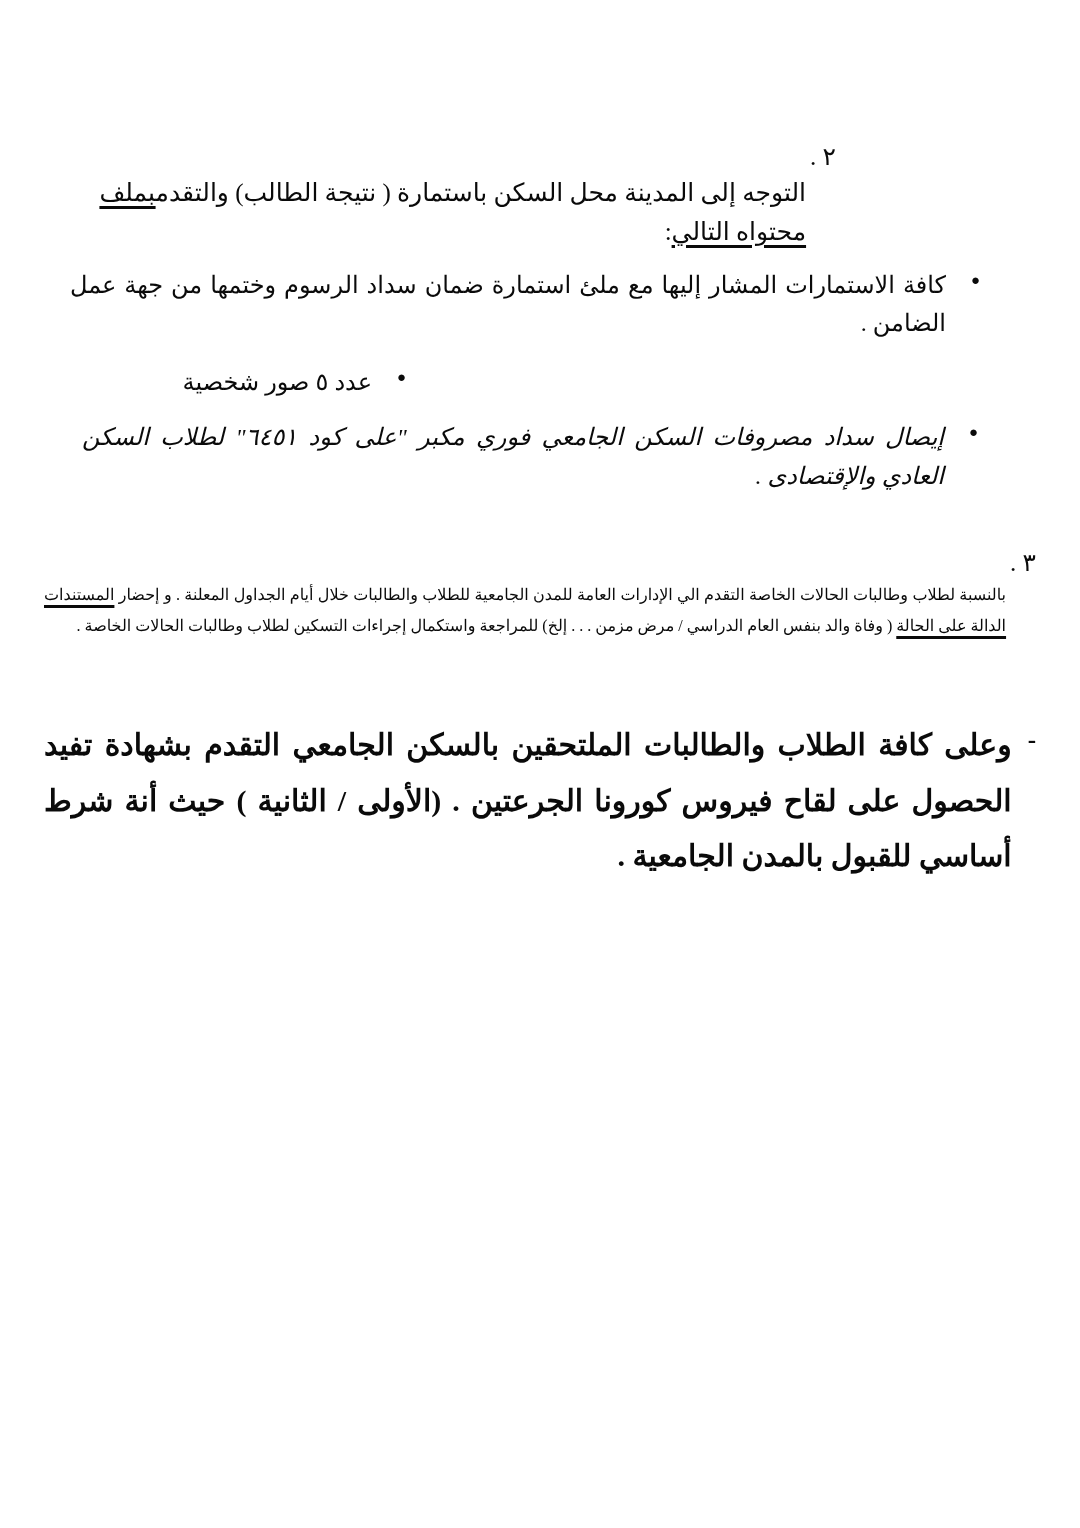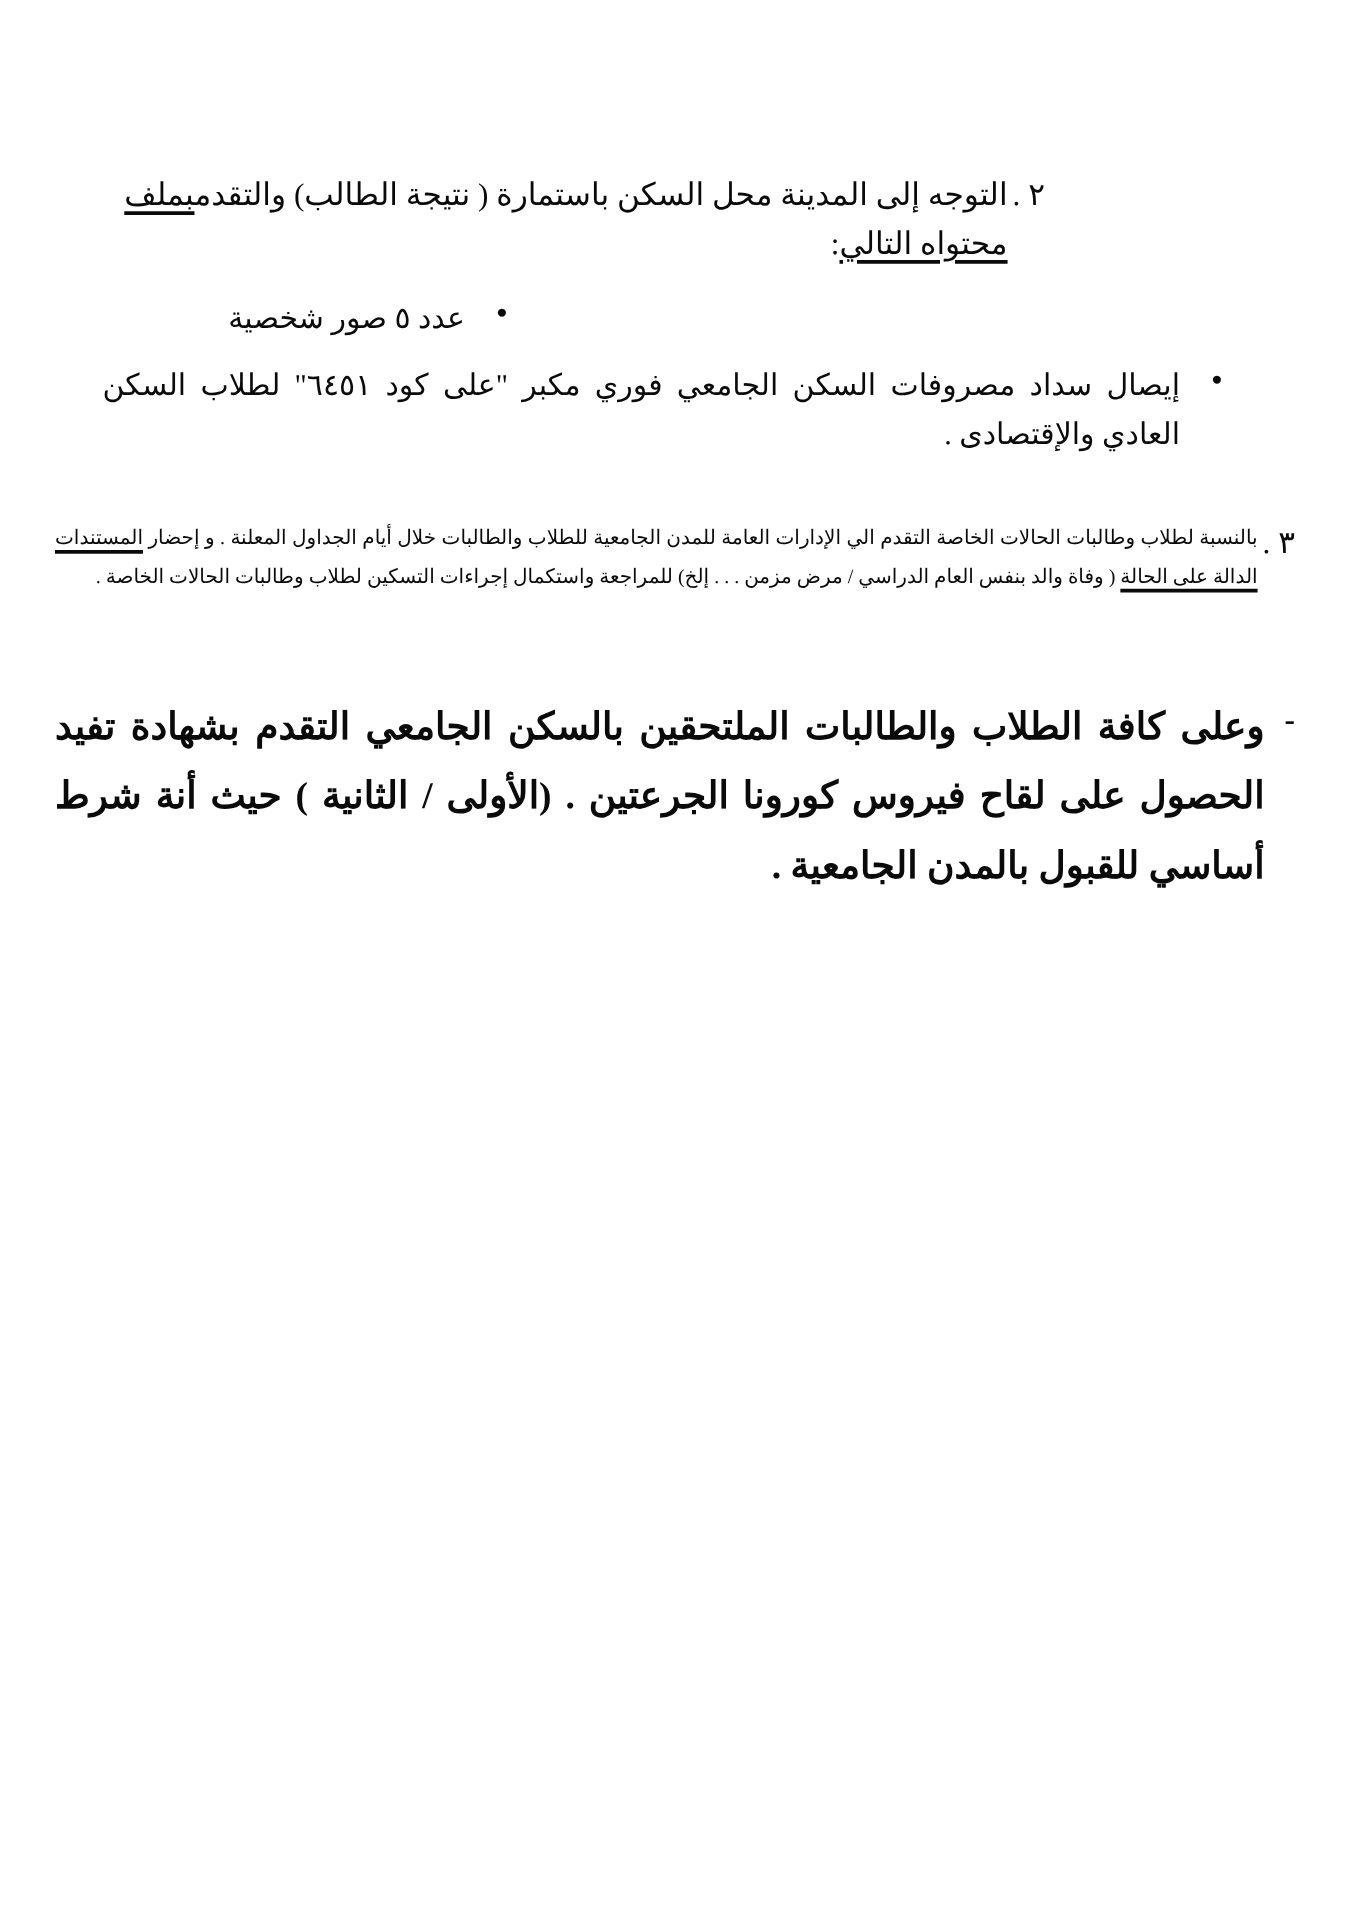--- a/index.html
+++ b/index.html
@@ -41,20 +41,21 @@
     line-height: 1.55;
     padding-left: 4px;
     white-space: nowrap;
   }
   .num-item .body {
     flex: 1 1 auto;
     font-size: 25px;
     line-height: 1.55;
     text-align: justify;
     text-align-last: right;
+    margin-top: 36px;
   }
 
   
   .item2 {
     margin-right: 200px;
     margin-left: 4px;
   }
   .item2 .body {
     text-align: right;
   }
@@ -81,21 +82,21 @@
     right: 0;
     top: 0.07em;
     font-size: 15px;
     line-height: 1.75;
     color: #0a0a0a;
   }
   
   li.b1 { margin-right: 56px;  margin-left: 26px; }
   li.b2 { margin-right: 630px; margin-left: 26px; margin-top: 20px; }
   li.b3 { margin-right: 74px;  margin-left: 26px; }
-  li.b4 { margin-right: 58px;  margin-left: 38px; }
+  li.b4 { margin-right: 58px;  margin-left: 38px; font-style: italic; }
   li.b5 { margin-right: 96px;  margin-left: 26px; text-align-last: center; }
 
   
   .item3 {
     margin-top: 48px;
     margin-right: 0;
     margin-left: 0;
   }
   .item3 .body {
     font-size: 16px;
@@ -139,20 +140,21 @@
 
 <div class="page">
   <div class="doc-body">
 
     <div class="num-item item2">
       <span class="marker">٢ .</span>
       <span class="body"><span>التوجه إلى المدينة محل السكن باستمارة ( نتيجة الطالب) والتقدم</span><span class="u">بملف محتواه التالي</span><span>:</span></span>
     </div>
 
     <ul class="bullets">
+      <li class="b1"><span>كافة الاستمارات المشار إليها مع ملئ استمارة ضمان سداد الرسوم وختمها من جهة عمل الضامن .</span></li>
       <li class="b2"><span>عدد ٥ صور شخصية</span></li>
       <li class="b4"><span>إيصال سداد مصروفات السكن الجامعي فوري مكبر "على كود ٦٤٥١" لطلاب السكن العادي والإقتصادى .</span></li>
     </ul>
 
     <div class="num-item item3">
       <span class="marker">٣ .</span>
       <span class="body"><span>بالنسبة لطلاب وطالبات الحالات الخاصة التقدم  الي الإدارات العامة للمدن الجامعية  للطلاب والطالبات خلال أيام الجداول المعلنة . و إحضار</span> <span class="u">المستندات الدالة على الحالة</span> <span>( وفاة والد بنفس العام الدراسي / مرض مزمن . . . إلخ) للمراجعة واستكمال إجراءات التسكين لطلاب وطالبات الحالات الخاصة .</span></span>
     </div>
 
     <div class="dash-item">

